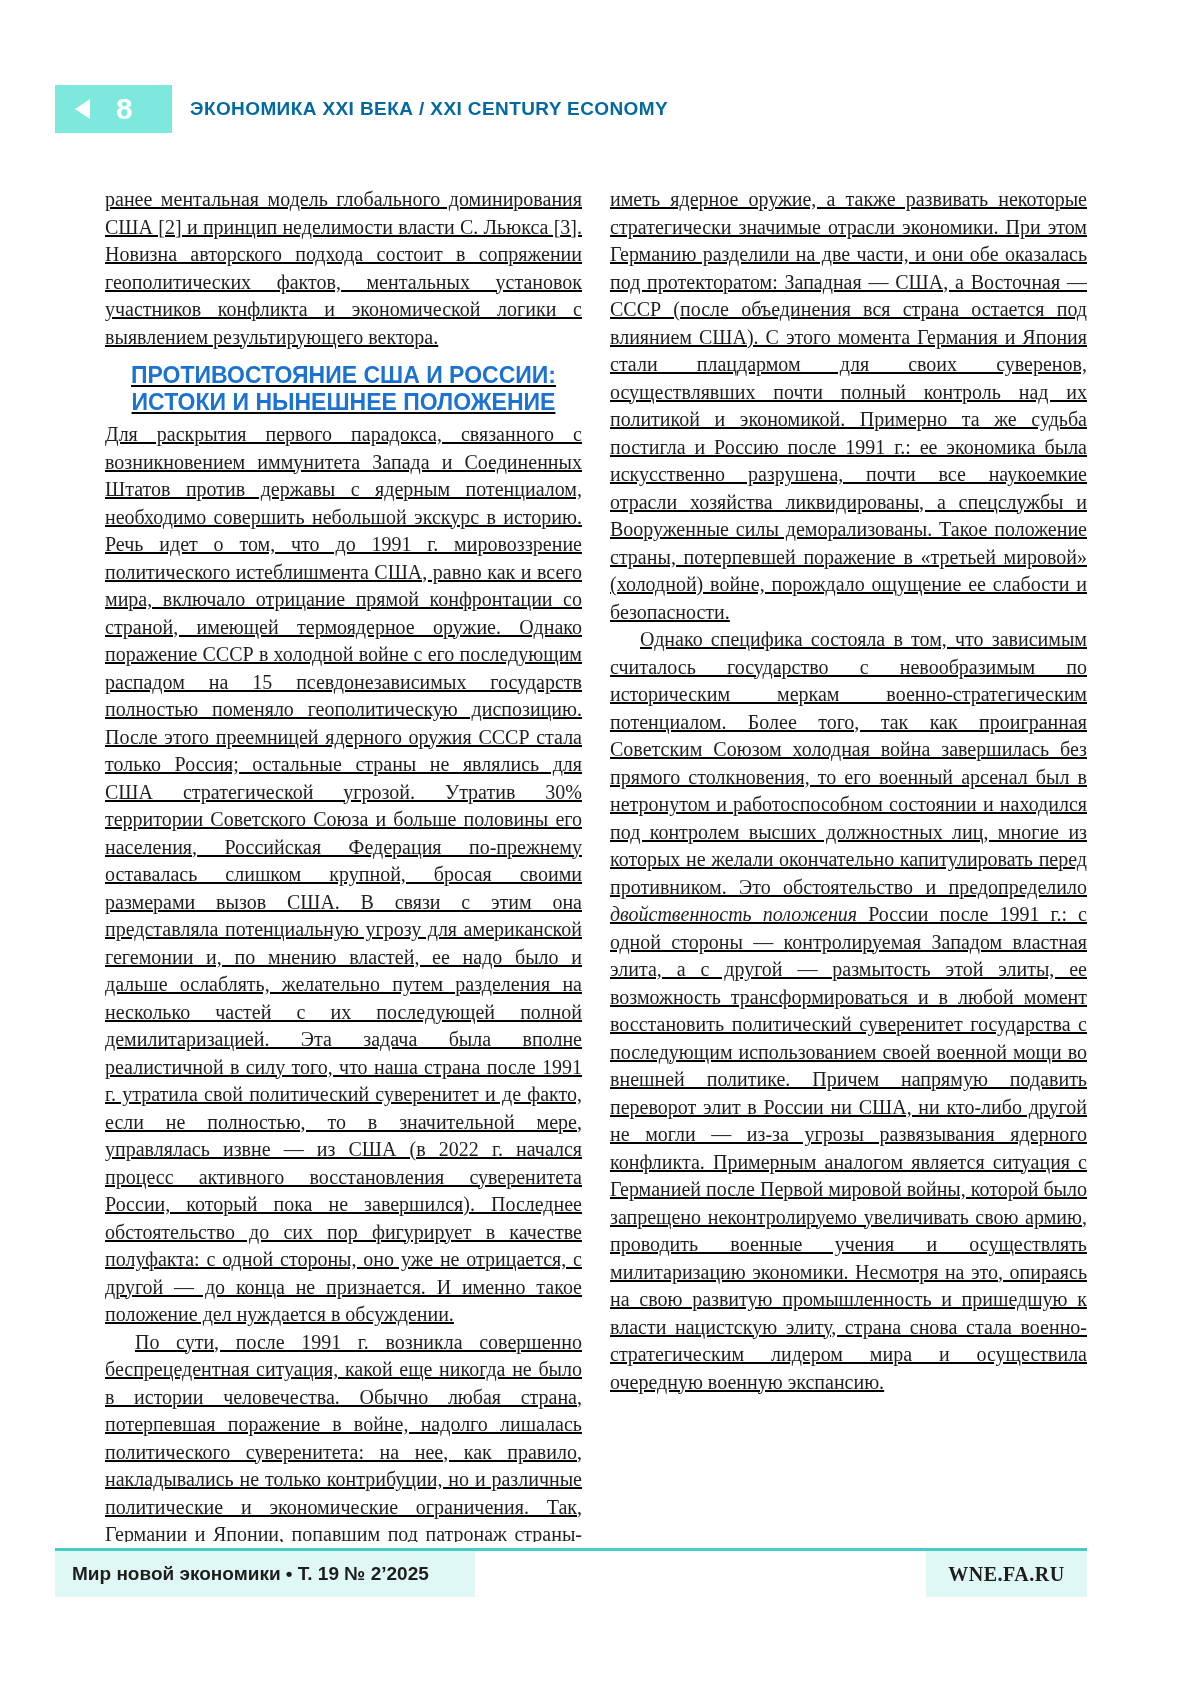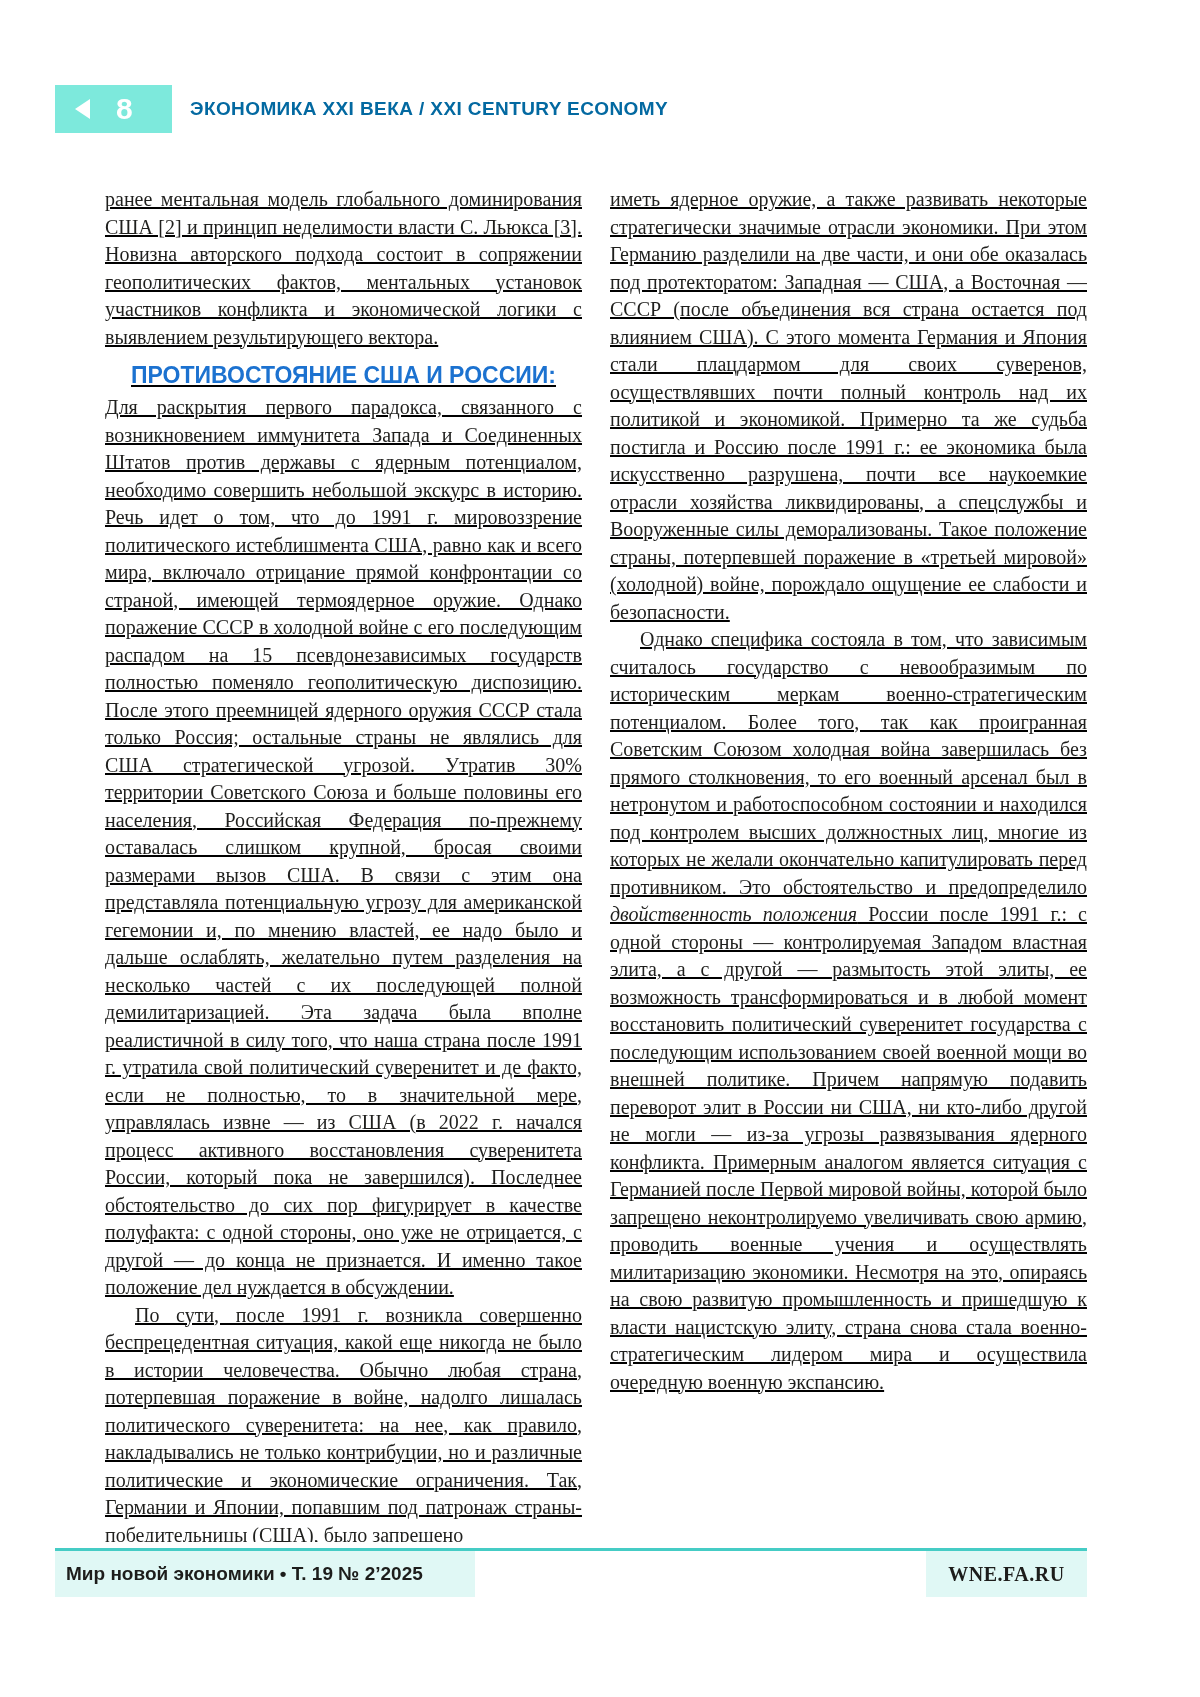--- a/index.html
+++ b/index.html
@@ -68,21 +68,21 @@
   .footer-rule {
     position:absolute; left:55px; top:1548px;
     width:1032px; height:3px;
     background:#45ccc5;
   }
   .footer-left {
     position:absolute; left:55px; top:1551px;
     width:420px; height:46px;
     background:#e0f8f5;
     display:flex; align-items:center;
-    box-sizing:border-box; padding-left:11px;
+    box-sizing:border-box; padding-left:17px;
     font-family:"Liberation Sans","DejaVu Sans",sans-serif;
     font-weight:700; font-size:19px; color:#1d1d1b;
   }
   .footer-right {
     position:absolute; left:926px; top:1551px;
     width:161px; height:46px;
     background:#e0f8f5;
     display:flex; align-items:center; justify-content:center;
     font-family:Liberation Serif, serif;
     font-weight:700; font-size:20px; letter-spacing:0.5px; color:#1d1d1b;
@@ -97,21 +97,21 @@
     <div class="corner-tab">
       <span class="arrow"></span>
       <span class="pagenum">8</span>
     </div>
     <div class="running-title">ЭКОНОМИКА XXI ВЕКА / XXI CENTURY ECONOMY</div>
   </header>
 
   <main class="columns">
     <div class="col">
       <p lang="ru">ранее ментальная модель глобального доминирования США [2] и принцип неделимости власти С. Льюкса [3]. Новизна авторского подхода состоит в сопряжении геополитических фактов, ментальных установок участников конфликта и экономической логики с выявлением результирующего вектора.</p>
-      <h2 class="section-heading"><span>ПРОТИВОСТОЯНИЕ США И РОССИИ:</span><br></h2>
+      <h2 class="section-heading"><span>ПРОТИВОСТОЯНИЕ США И РОССИИ:</span><br><span>ИСТОКИ И НЫНЕШНЕЕ ПОЛОЖЕНИЕ</span></h2>
       <p lang="ru">Для раскрытия первого парадокса, связанного с возникновением иммунитета Запада и Соединенных Штатов против державы с ядерным потенциалом, необходимо совершить небольшой экскурс в историю. Речь идет о том, что до 1991 г. мировоззрение политического истеблишмента США, равно как и всего мира, включало отрицание прямой конфронтации со страной, имеющей термоядерное оружие. Однако поражение СССР в холодной войне с его последующим распадом на 15 псевдонезависимых государств полностью поменяло геополитическую диспозицию. После этого преемницей ядерного оружия СССР стала только Россия; остальные страны не являлись для США стратегической угрозой. Утратив 30% территории Советского Союза и больше половины его населения, Российская Федерация по-прежнему оставалась слишком крупной, бросая своими размерами вызов США. В связи с этим она представляла потенциальную угрозу для американской гегемонии и, по мнению властей, ее надо было и дальше ослаблять, желательно путем разделения на несколько частей с их последующей полной демилитаризацией. Эта задача была вполне реалистичной в силу того, что наша страна после 1991 г. утратила свой политический суверенитет и де факто, если не полностью, то в значительной мере, управлялась извне — из США (в 2022 г. начался процесс активного восстановления суверенитета России, который пока не завершился). Последнее обстоятельство до сих пор фигурирует в качестве полуфакта: с одной стороны, оно уже не отрицается, с другой — до конца не признается. И именно такое положение дел нуждается в обсуждении.</p>
       <p lang="ru" class="indent">По сути, после 1991 г. возникла совершенно беспрецедентная ситуация, какой еще никогда не было в истории человечества. Обычно любая страна, потерпевшая поражение в войне, надолго лишалась политического суверенитета: на нее, как правило, накладывались не только контрибуции, но и различные политические и экономические ограничения. Так, Германии и Японии, попавшим под патронаж страны-победительницы (США), было запрещено</p>
     </div>
     <div class="col">
       <p lang="ru">иметь ядерное оружие, а также развивать некоторые стратегически значимые отрасли экономики. При этом Германию разделили на две части, и они обе оказалась под протекторатом: Западная — США, а Восточная — СССР (после объединения вся страна остается под влиянием США). С этого момента Германия и Япония стали плацдармом для своих суверенов, осуществлявших почти полный контроль над их политикой и экономикой. Примерно та же судьба постигла и Россию после 1991 г.: ее экономика была искусственно разрушена, почти все наукоемкие отрасли хозяйства ликвидированы, а спецслужбы и Вооруженные силы деморализованы. Такое положение страны, потерпевшей поражение в «третьей мировой» (холодной) войне, порождало ощущение ее слабости и безопасности.</p>
       <p lang="ru" class="indent"><span>Однако специфика состояла в том, что зависимым считалось государство с невообразимым по историческим меркам военно-стратегическим потенциалом. Более того, так как проигранная Советским Союзом холодная война завершилась без прямого столкновения, то его военный арсенал был в нетронутом и работоспособном состоянии и находился под контролем высших должностных лиц, многие из которых не желали окончательно капитулировать перед противником. Это обстоятельство и предопределило </span><em>двойственность положения</em><span> России после 1991 г.: с одной стороны — контролируемая Западом властная элита, а с другой — размытость этой элиты, ее возможность трансформироваться и в любой момент восстановить политический суверенитет государства с последующим использованием своей военной мощи во внешней политике. Причем напрямую подавить переворот элит в России ни США, ни кто-либо другой не могли — из-за угрозы развязывания ядерного конфликта. Примерным аналогом является ситуация с Германией после Первой мировой войны, которой было запрещено неконтролируемо увеличивать свою армию, проводить военные учения и осуществлять милитаризацию экономики. Несмотря на это, опираясь на свою развитую промышленность и пришедшую к власти нацистскую элиту, страна снова стала военно-стратегическим лидером мира и осуществила очередную военную экспансию.</span></p>
     </div>
   </main>
 
   <footer>

